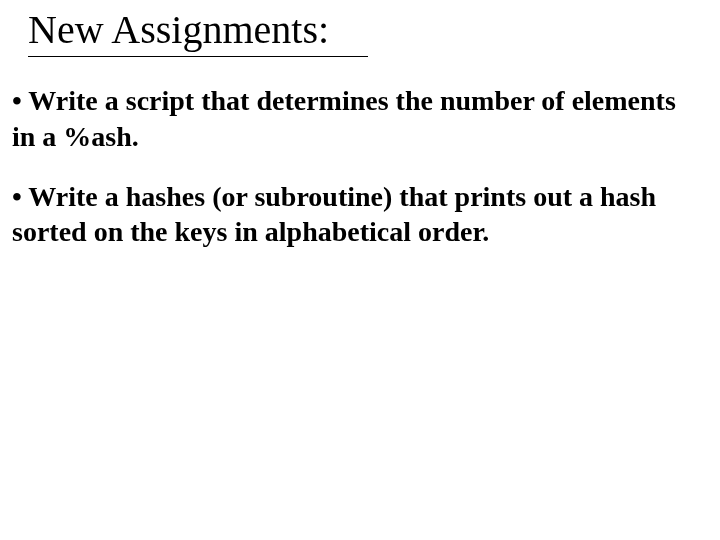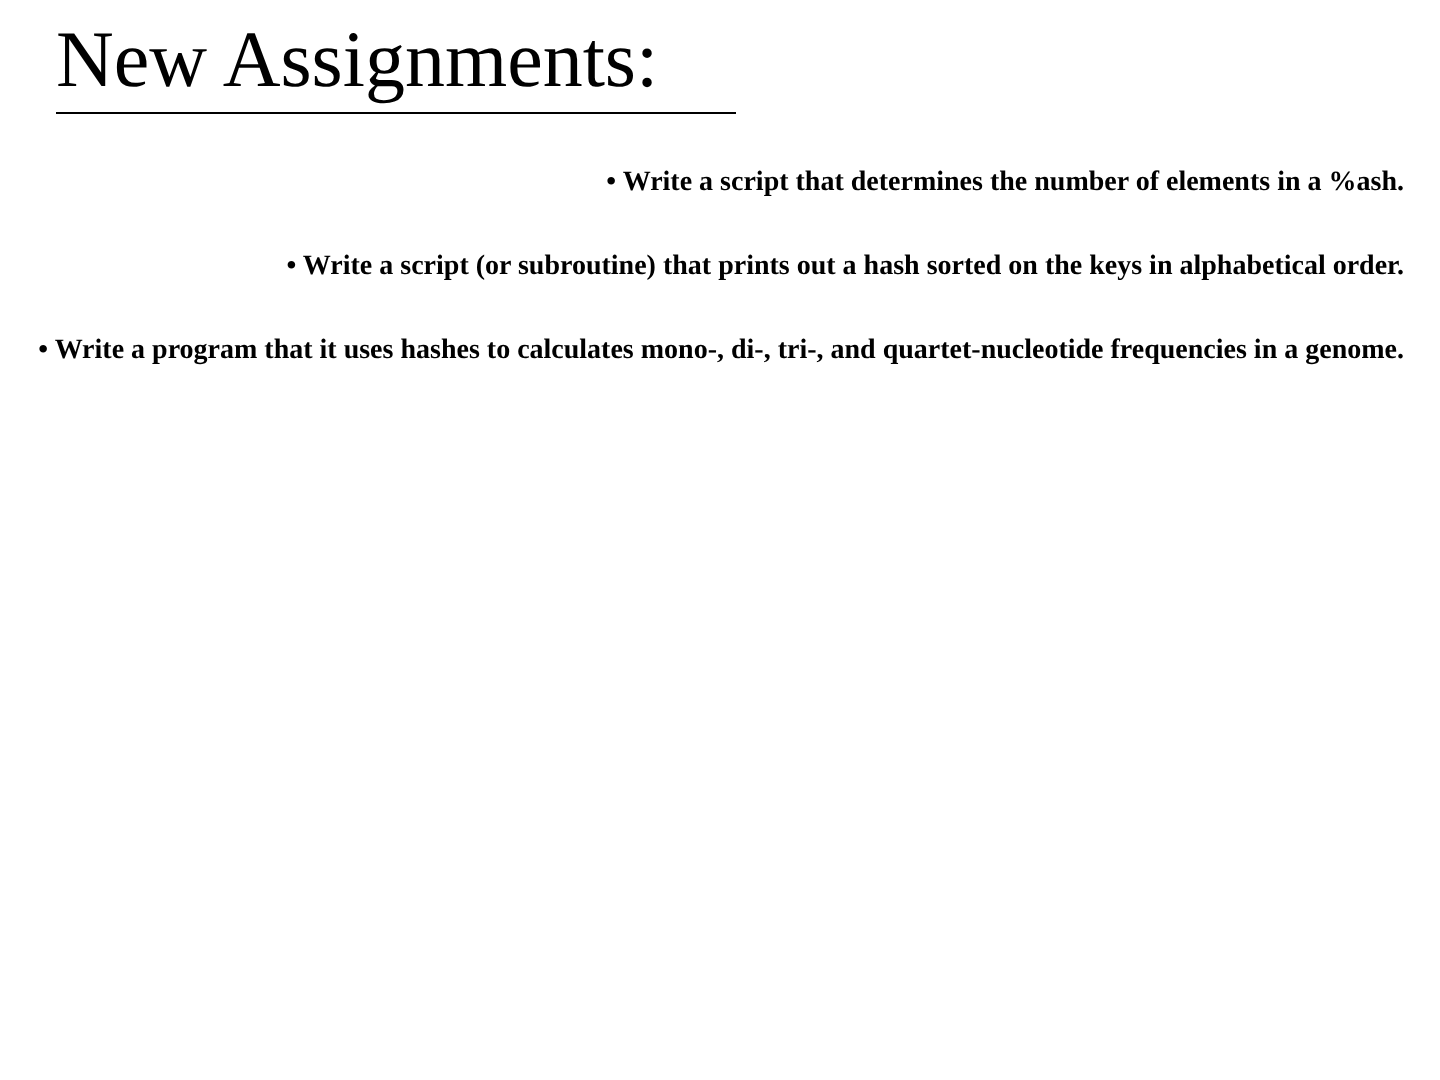--- a/index.html
+++ b/index.html
@@ -24,24 +24,23 @@
     padding: 8px 0 0 28px;
     line-height: 1.1;
   }
   .title-underline {
     margin: 4px 0 0 28px;
     width: 340px;
     border-bottom: 1.5px solid #000;
   }
   .body {
     padding: 26px 18px 0 12px;
-    font-size: 14px;
+    font-size: 28px;
     font-weight: bold;
     line-height: 1.28;
-    text-align: right;
   }
   .item {
     margin-bottom: 24px;
   }
   .bullet {
     display: inline;
   }
 </style>
 </head>
 <body>
@@ -50,20 +49,16 @@
   <div class="title">New Assignments:</div>
   <div class="title-underline"></div>
 
   <div class="body">
     <div class="item">
       <span class="bullet">•</span>
       <span>Write a script that determines the number of elements in a %ash.</span>
     </div>
     <div class="item">
       <span class="bullet">•</span>
-      <span>Write a script (or subroutine) that prints out a hash sorted on the keys in alphabetical order.</span>
-    </div>
-    <div class="item">
-      <span class="bullet">•</span>
-      <span>Write a program that it uses hashes to calculates mono-, di-, tri-, and quartet-nucleotide frequencies in a genome.</span>
+      <span>Write a hashes (or subroutine) that prints out a hash sorted on the keys in alphabetical order.</span>
     </div>
   </div>
 </div>
 
 </body></html>

